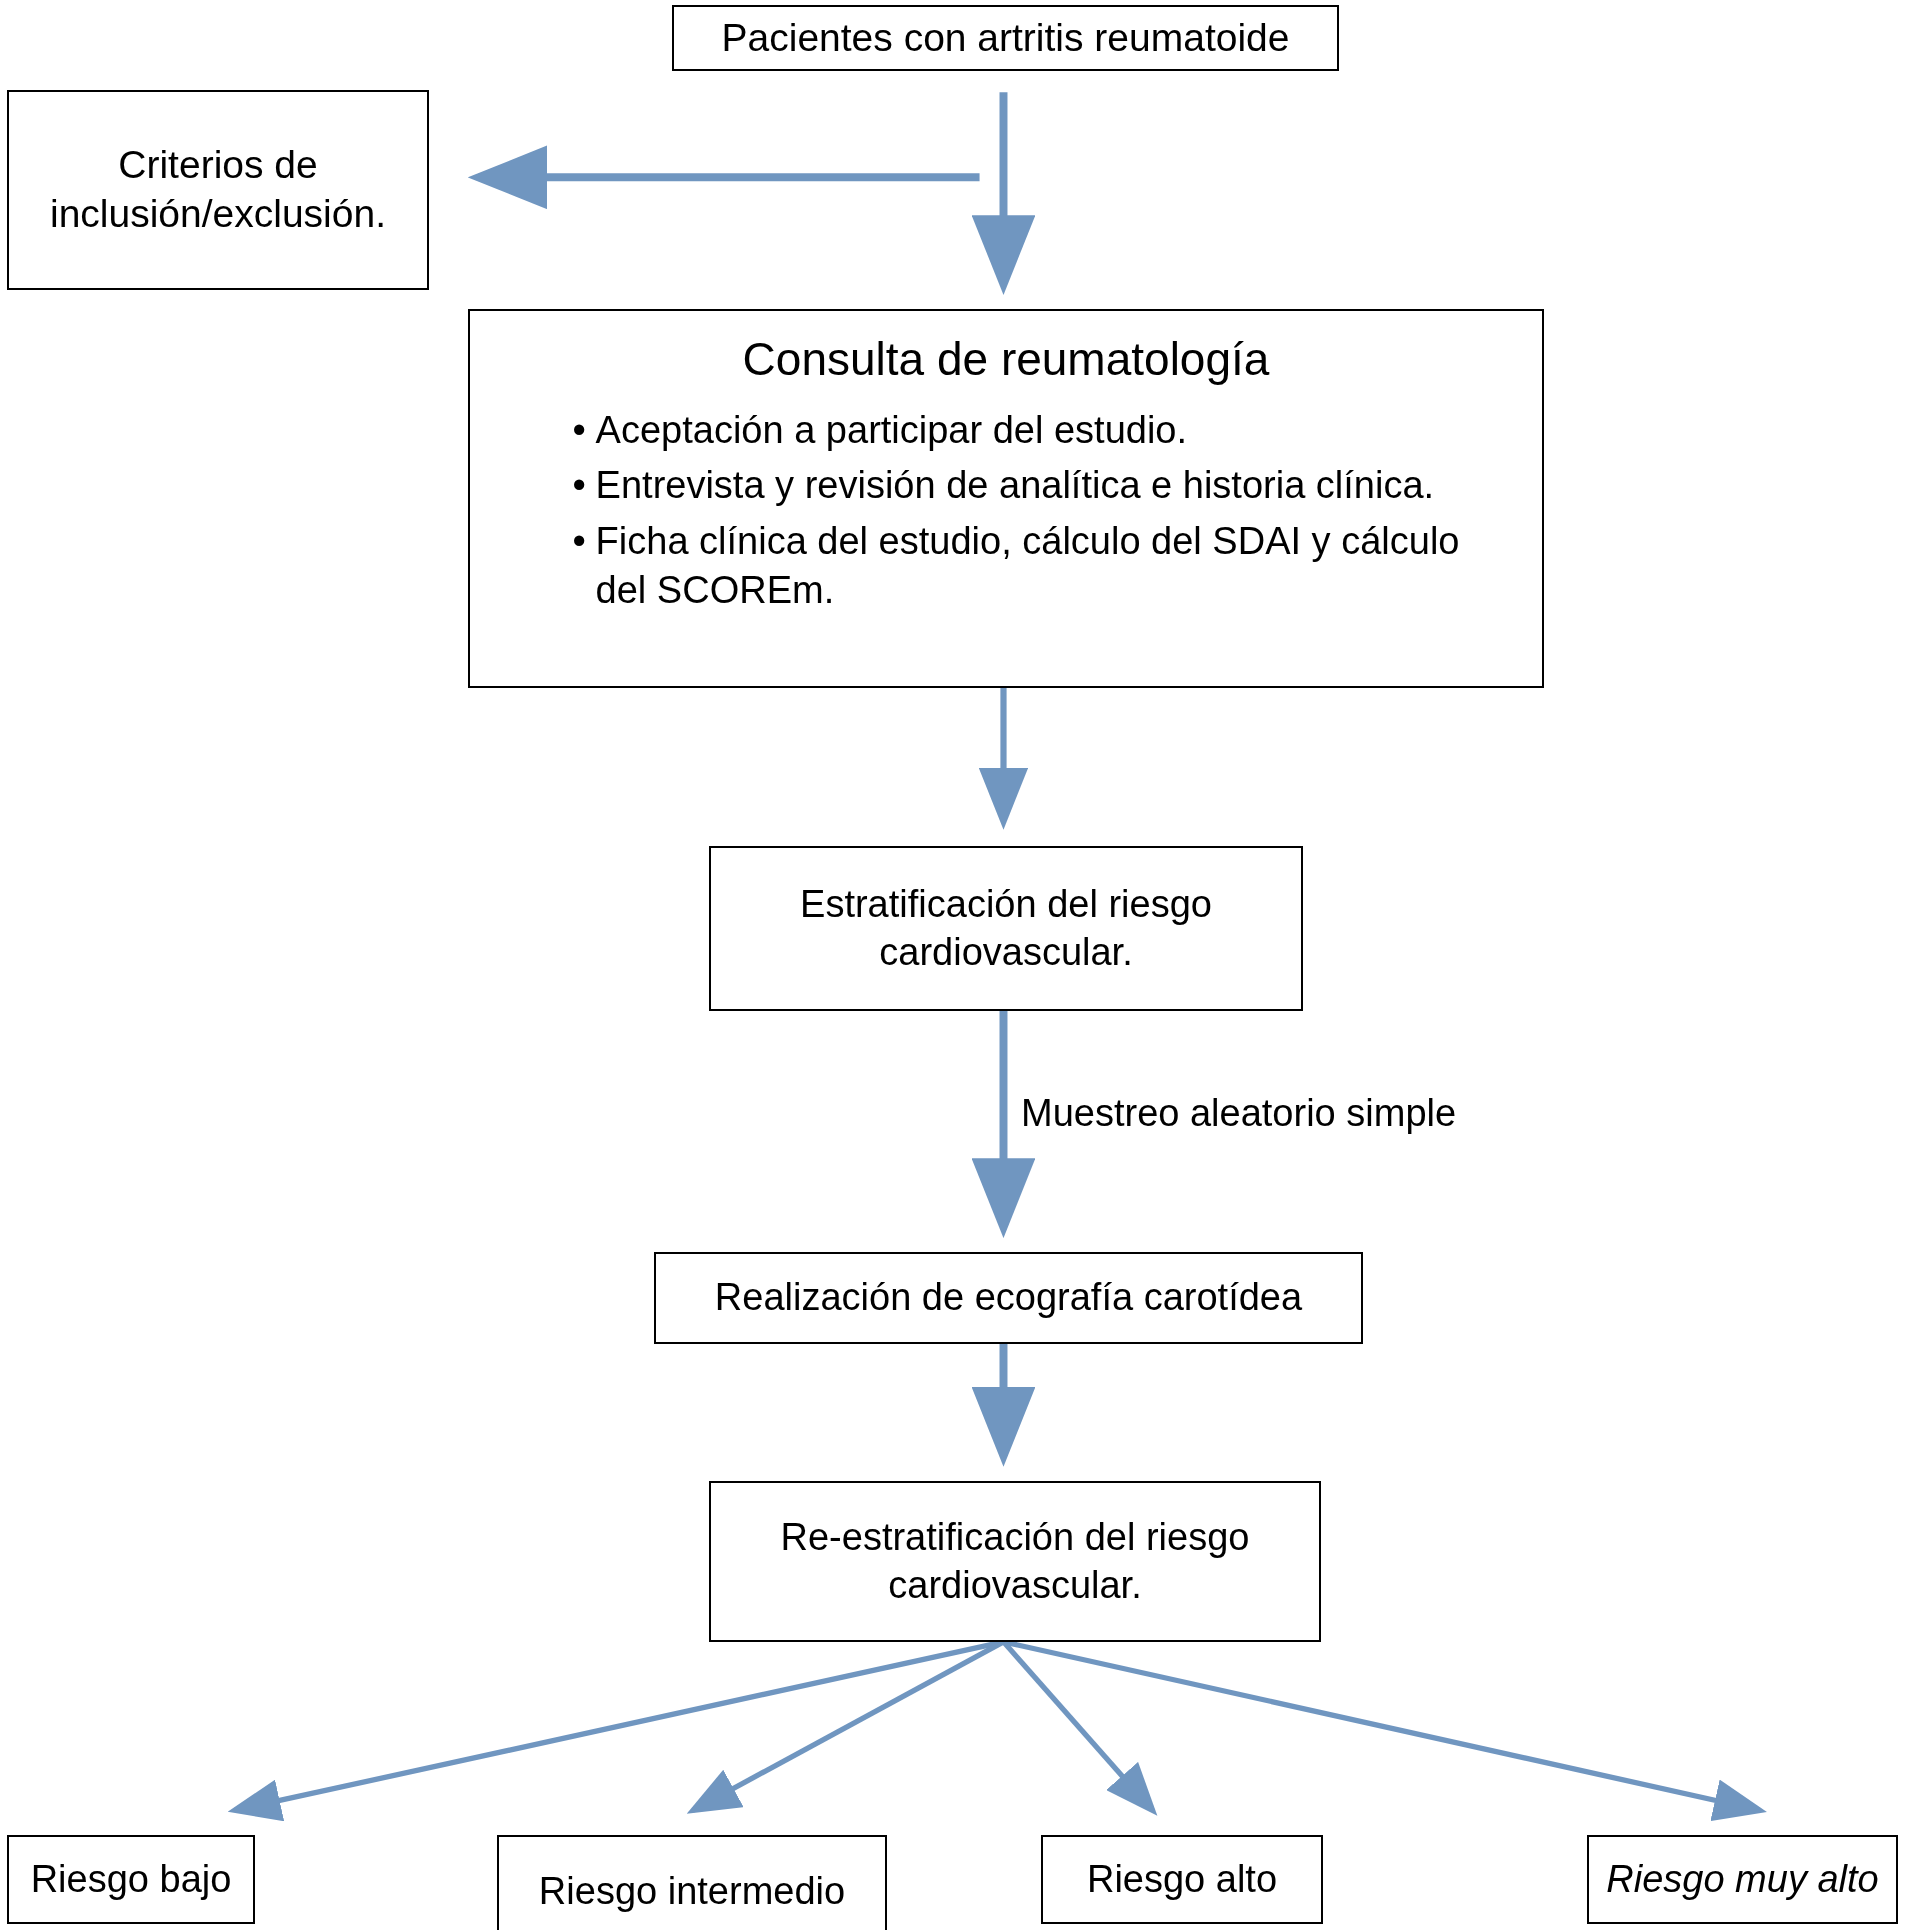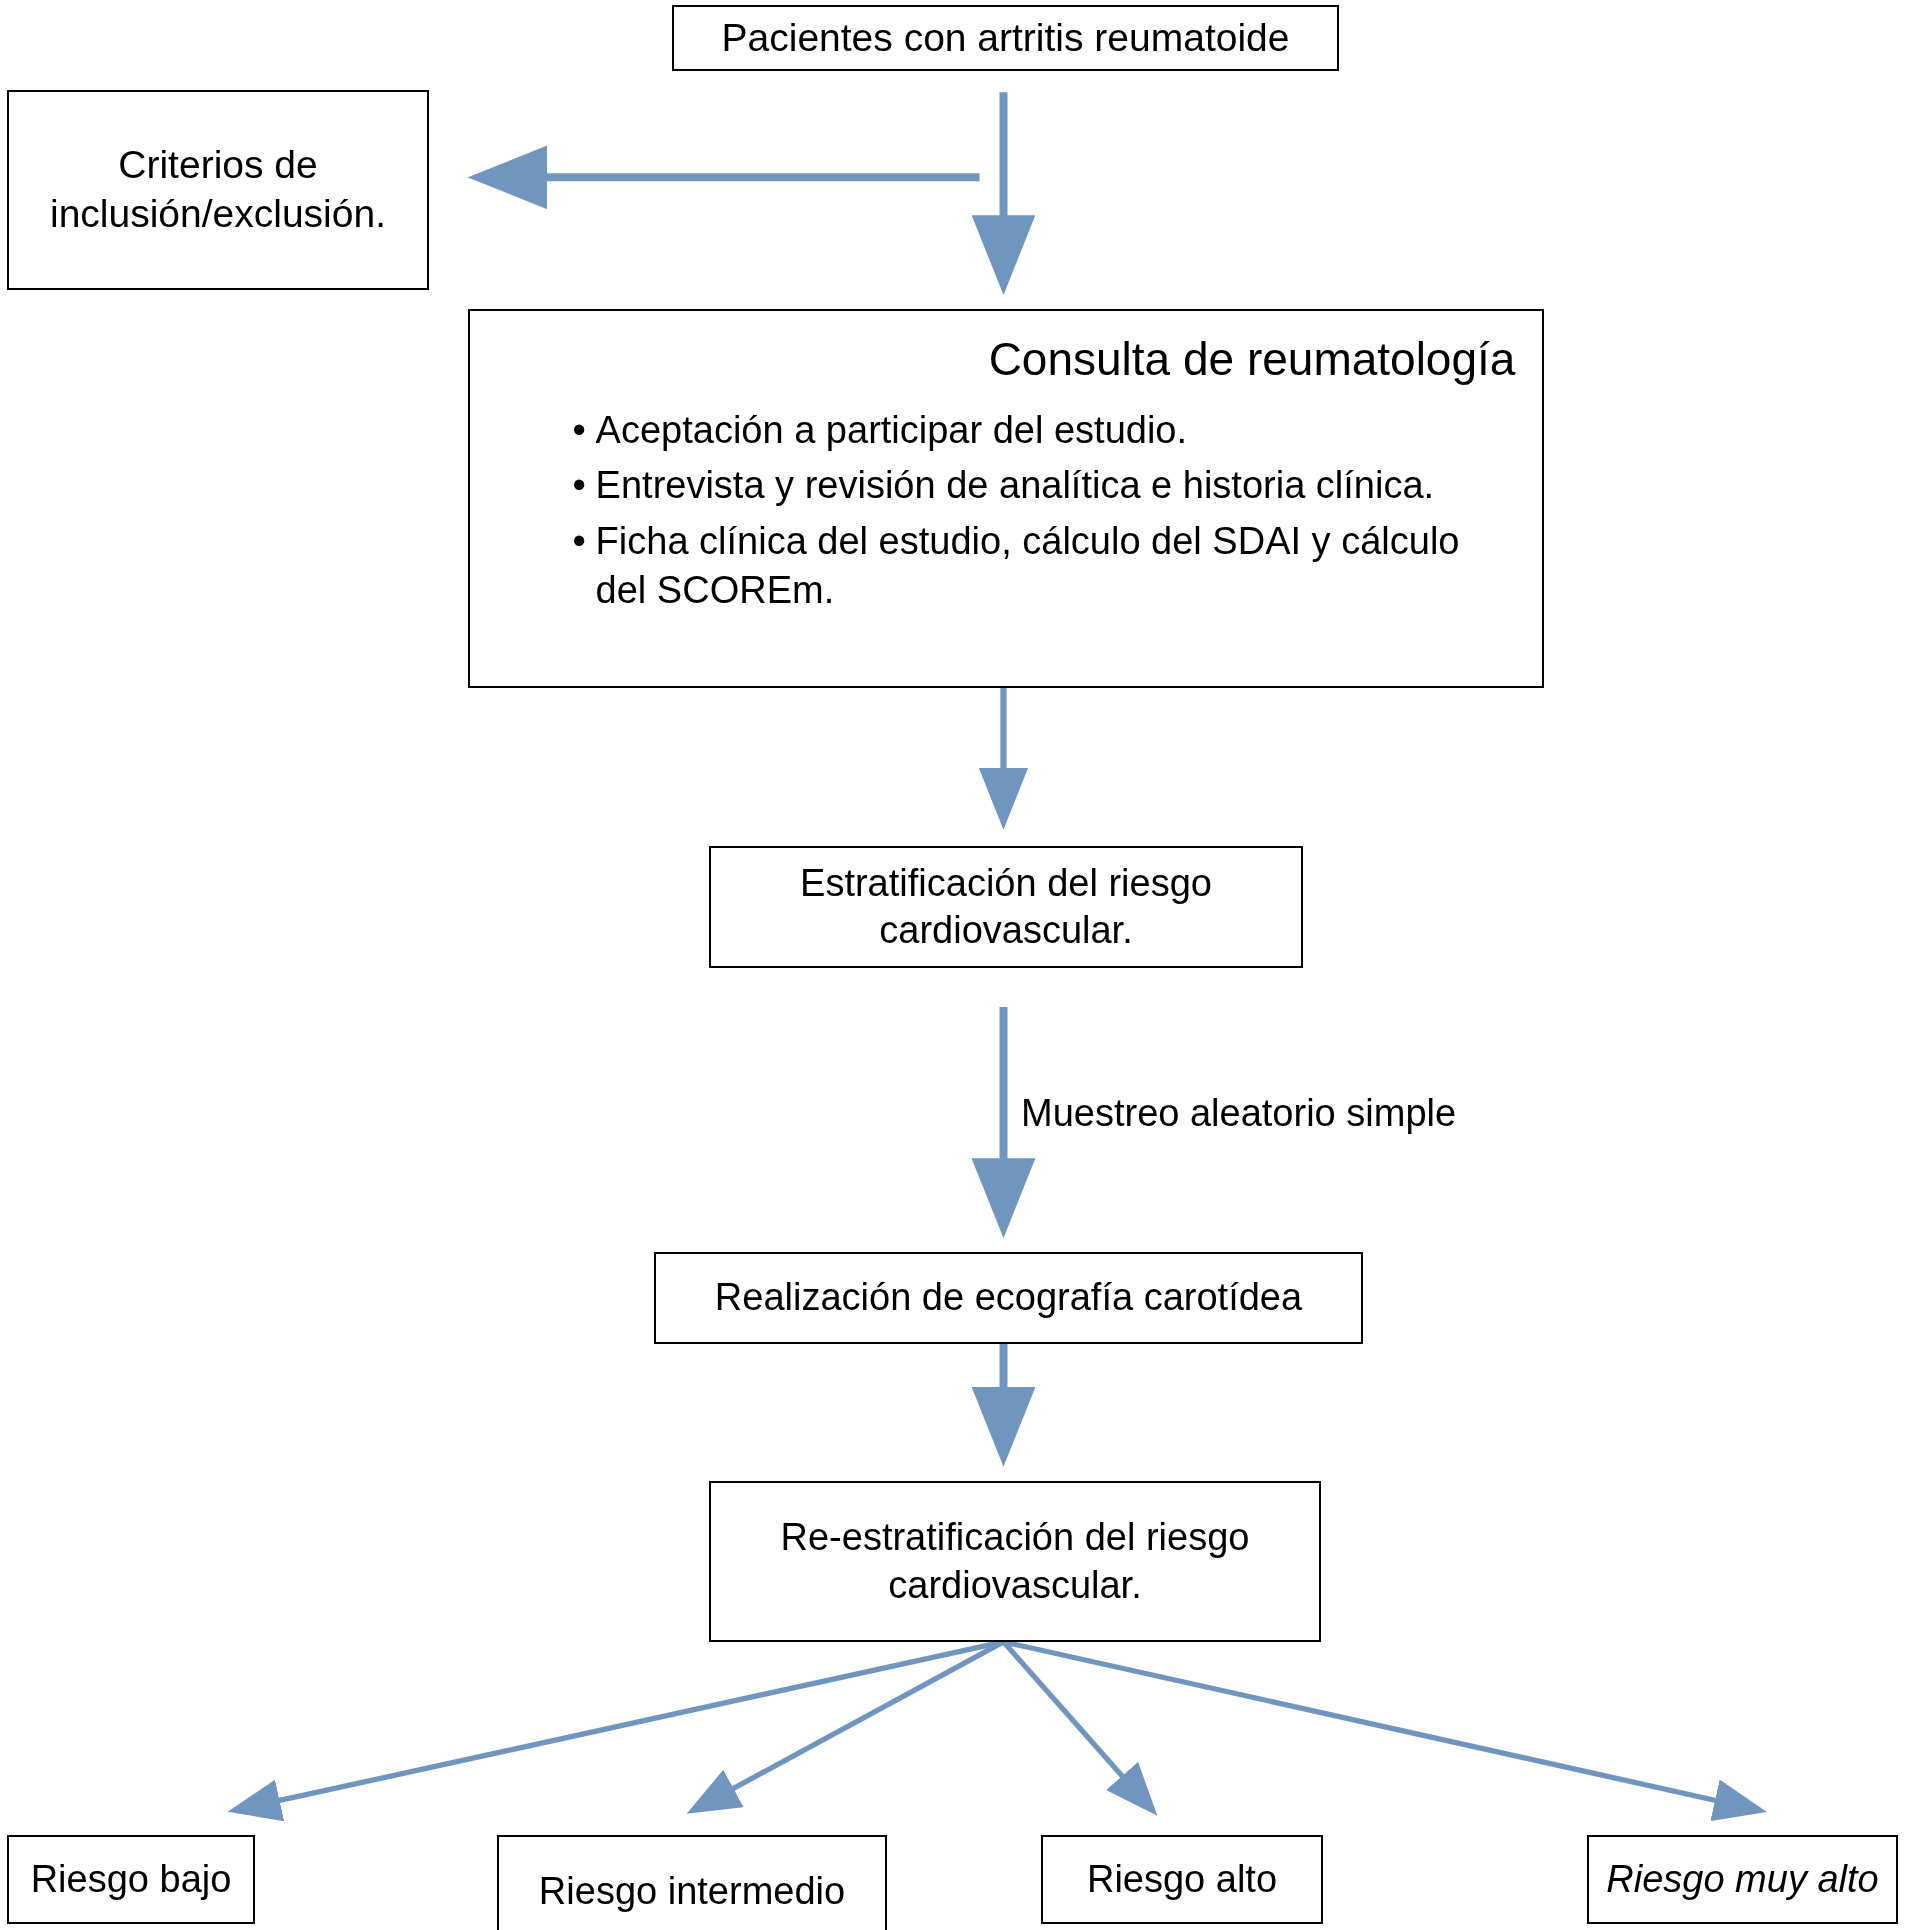--- a/index.html
+++ b/index.html
@@ -52,21 +52,21 @@
     font-size: 39px;
   }
   #node-consulta {
     left: 468px; top: 309px; width: 1076px; height: 379px;
     display: block;
     padding: 19.5px 26.6px 0 26.6px;
     align-items: flex-start;
   }
   #node-consulta .title {
     font-size: 46px;
-    text-align: right;
+    text-align: center;
     display: block;
     margin-bottom: 17.7px;
   }
   #node-consulta ul {
     margin: 0;
     padding: 0 0 0 76px;
     list-style: none;
     font-size: 38px;
     text-align: left;
   }
@@ -76,21 +76,21 @@
     line-height: 1.28;
     padding-left: 23px;
   }
   #node-consulta li::before {
     content: "\2022";
     position: absolute;
     left: 0;
     top: 0;
   }
   #node-estrat {
-    left: 709px; top: 846px; width: 594px; height: 122px;
+    left: 709px; top: 846px; width: 594px; height: 165px;
     font-size: 38px;
   }
   #node-eco {
     left: 654px; top: 1252px; width: 709px; height: 92px;
     font-size: 38px;
   }
   #node-reestrat {
     left: 709px; top: 1481px; width: 612px; height: 161px;
     font-size: 38px;
   }

